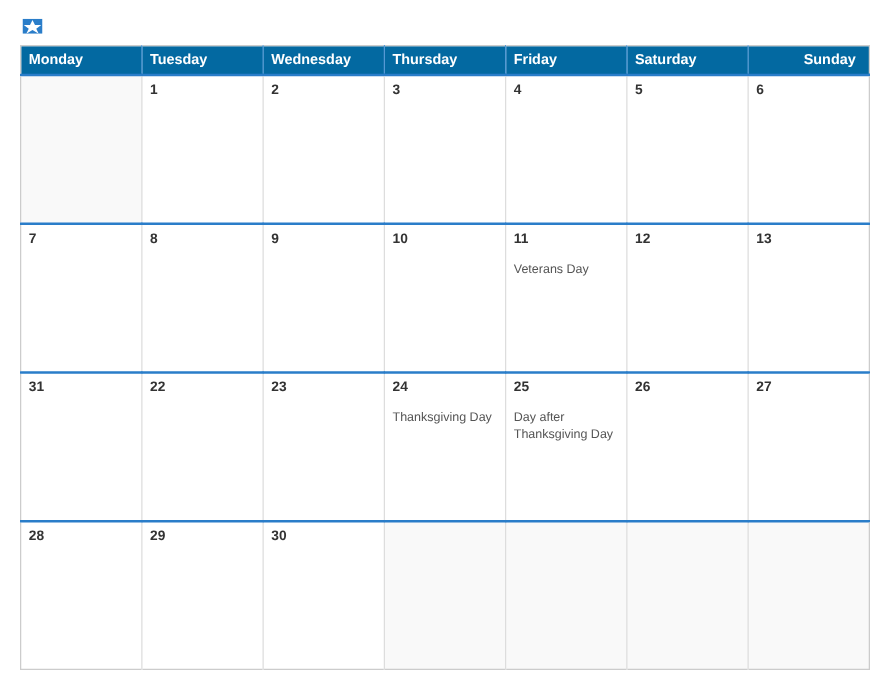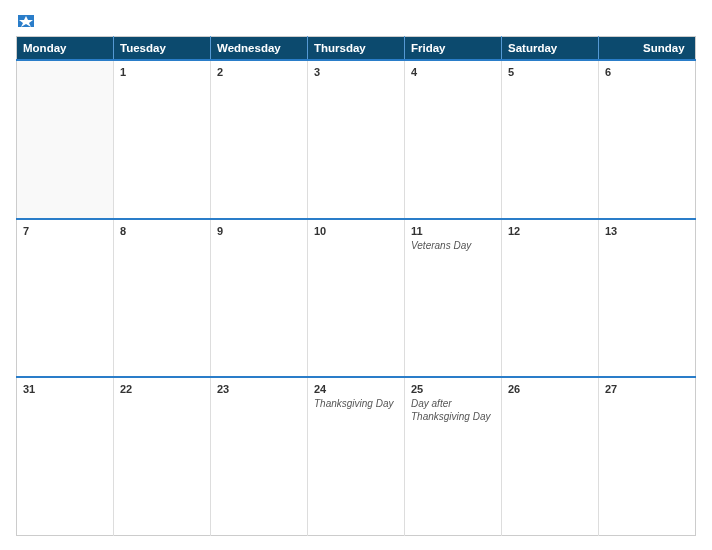--- a/index.html
+++ b/index.html
@@ -37,21 +37,21 @@
       min-width: 90px;
     }
     .calendar {
       flex: 1;
       border: 1px solid #ccc;
       border-collapse: collapse;
       width: 100%;
       table-layout: fixed;
     }
     .calendar thead tr {
-      background-color: #0c4a6e;
+      background-color: #0369a1;
       margin-top: 36px;
     }
     .calendar thead th {
       color: #fff;
       font-size: 11.5px;
       font-weight: 600;
       padding: 5px 6px;
       text-align: left;
       border-right: 1px solid #5599d4;
     }
@@ -78,22 +78,21 @@
       font-size: 11px;
       font-weight: 600;
       color: #333;
       display: block;
       margin-bottom: 2px;
     }
     .holiday {
       font-size: 10px;
       color: #555;
       line-height: 1.3;
-      margin-top: 2px;
-      font-style: italic;
+      margin-top: 12px;
     }
     .empty { background: #f9f9f9; }
     .logo-wrap {
       display: flex;
       flex-direction: column;
       align-items: flex-start;
     }
     .logo-row {
       display: flex;
       align-items: center;
@@ -207,15 +206,30 @@
             <div class="holiday">Day after
 Thanksgiving Day</div>
           </td>
           <td>
             <span class="day-num">26</span>
           </td>
           <td>
             <span class="day-num">27</span>
           </td>
         </tr>
+        <tr>
+          <td>
+            <span class="day-num">28</span>
+          </td>
+          <td>
+            <span class="day-num">29</span>
+          </td>
+          <td>
+            <span class="day-num">30</span>
+          </td>
+          <td class="empty"></td>
+          <td class="empty"></td>
+          <td class="empty"></td>
+          <td class="empty"></td>
+        </tr>
       </tbody>
   </table>
 </div>
 
 </body></html>

